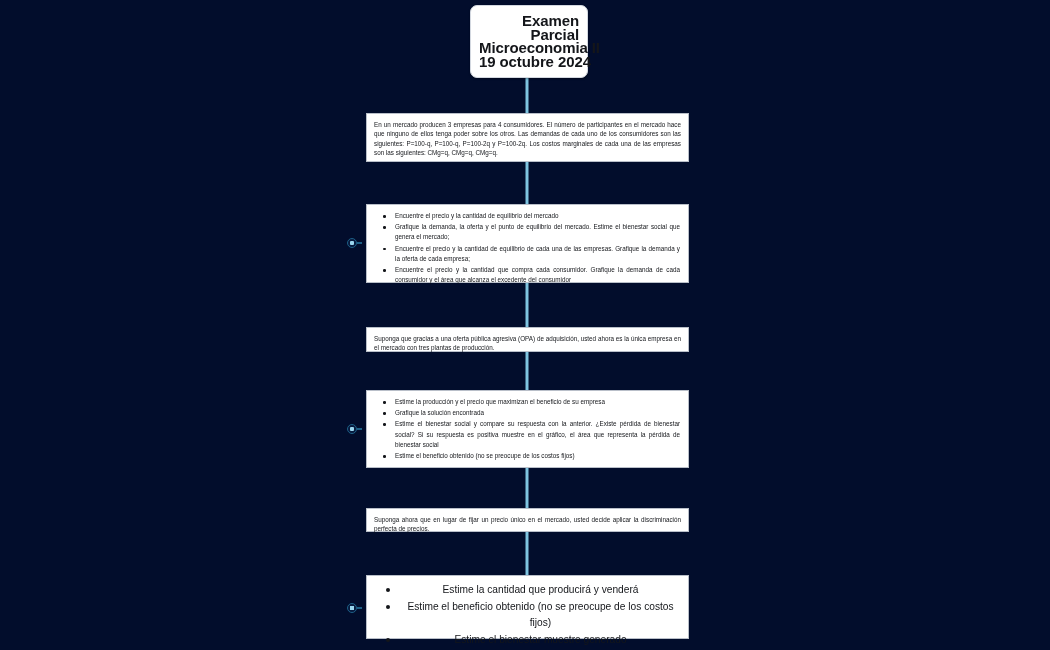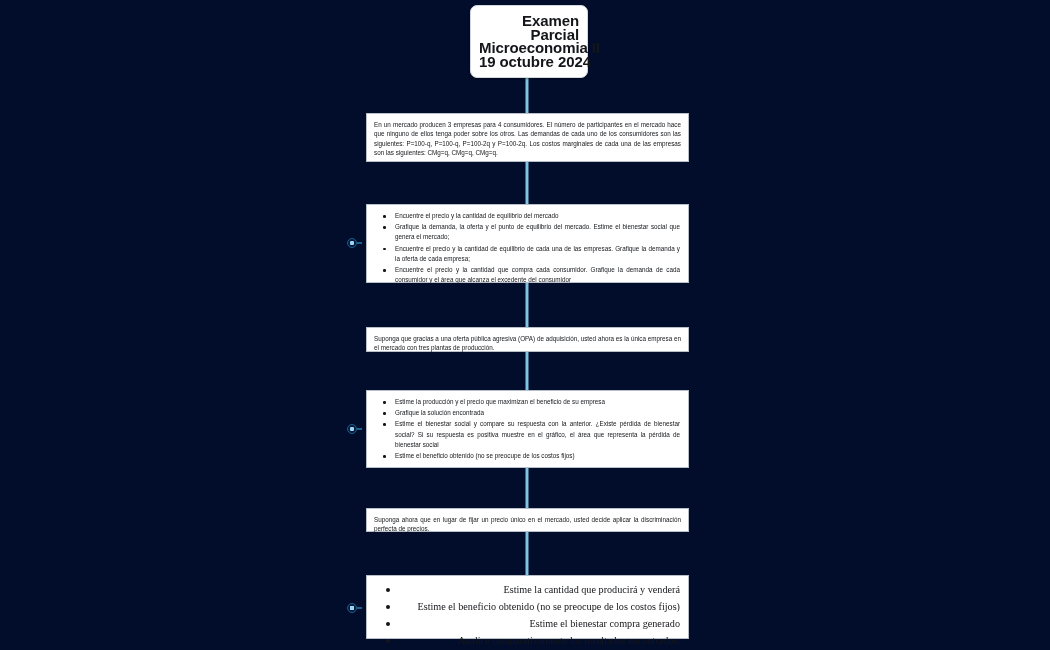--- a/index.html
+++ b/index.html
@@ -95,23 +95,22 @@
     width: 2.6px;
     height: 2.6px;
     background: #14161a;
     border-radius: 50%;
   }
 
   
   .node-list-big li {
     font-size: 10.2px;
     line-height: 16px;
-    text-align: right;
+    text-align: center;
     margin-bottom: 1px;
-    font-family: Liberation Serif, serif;
   }
   .node-list-big li::before {
     left: -15px;
     top: 6px;
     width: 4.2px;
     height: 4.2px;
   }
   .node-list-big ul { padding-left: 26px; }
 
   
@@ -204,18 +203,18 @@
 
   <div class="handle sq" style="left:347px; top:602px;">
     <span class="ring"></span>
     <span class="dot"></span>
     <span class="stub"></span>
   </div>
   <div class="node node-list node-list-big" style="left:366px; top:575px; width:323px; height:64px;">
     <ul>
       <li>Estime la cantidad que producirá y venderá</li>
       <li>Estime el beneficio obtenido (no se preocupe de los costos fijos)</li>
-      <li>Estime el bienestar compra generado</li>
+      <li>Estime el bienestar muestre generado</li>
       <li>Analice comparativamente los resultados encontrados.</li>
     </ul>
   </div>
 
 </div>
 
 </body></html>

